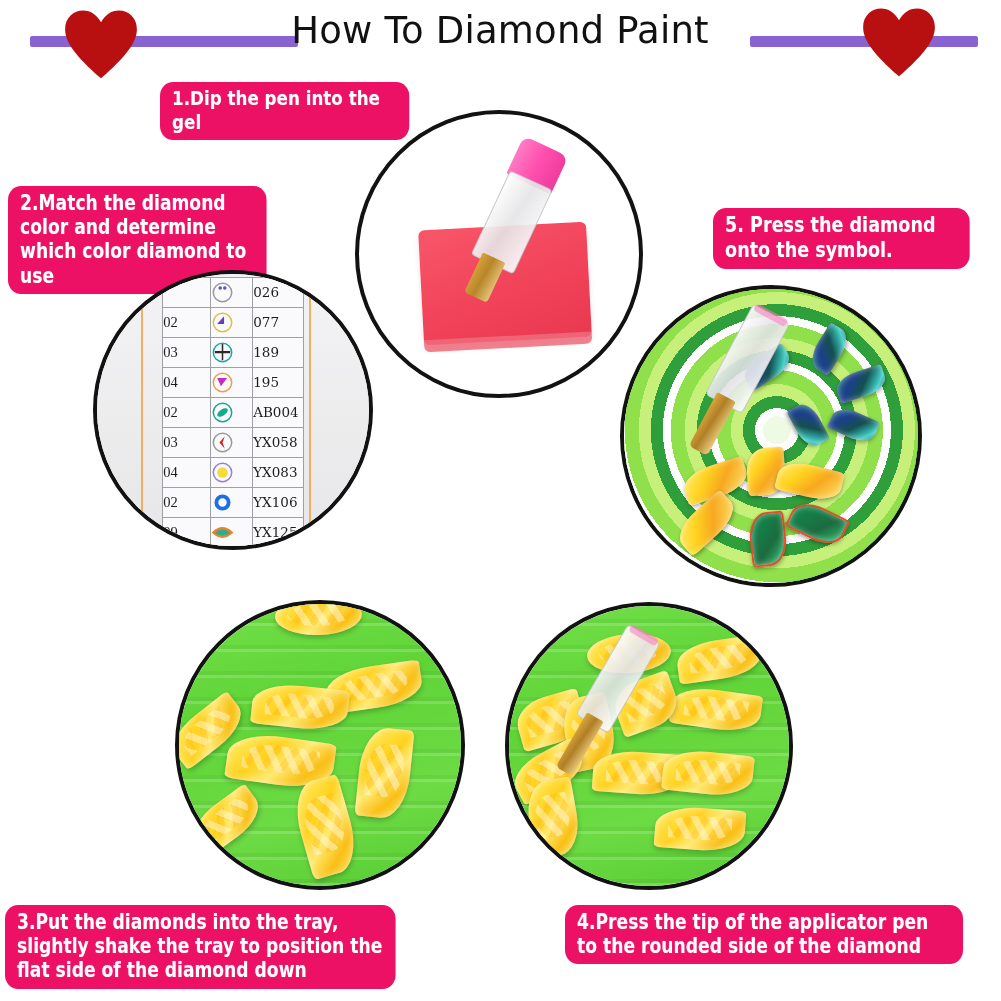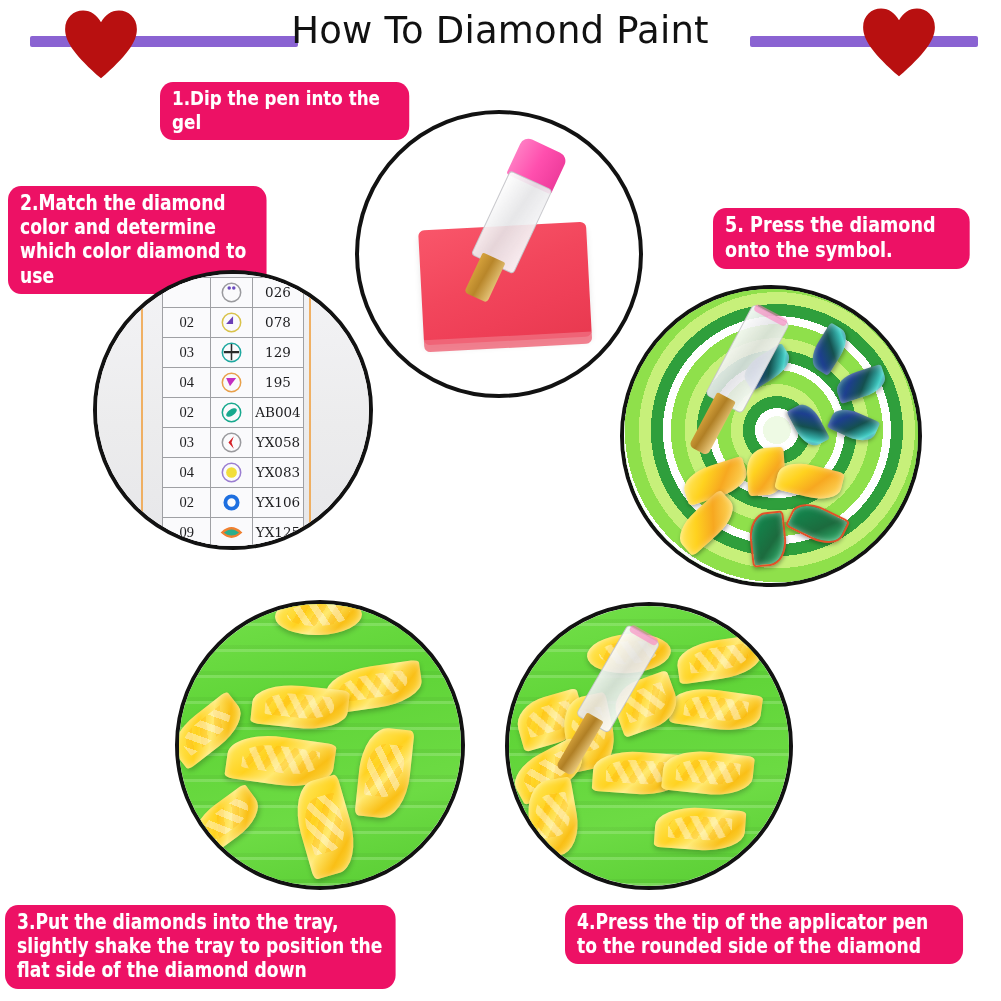--- a/index.html
+++ b/index.html
@@ -110,21 +110,21 @@
     border-collapse:collapse;
     table-layout:fixed;
   }
   .ctable td{
     border:1px solid #9fa0a4;
     height:29px;
     background:#fafafc;
     font-family:"DejaVu Serif", serif;
     font-size:14.5px;
     color:#1d1d1f;
-    text-align:center;
+    text-align:left;
     padding:0;
     overflow:hidden;
   }
   .ctable td.idx{width:34%;font-family:Liberation Serif, serif;}
   .ctable td.sym{width:30%;}
   .ctable td.code{width:36%;font-size:13.5px;}
   .symdot{display:inline-block;width:23px;height:23px;border-radius:50%;
     position:relative;vertical-align:middle;box-sizing:border-box;}
   .sg{position:absolute;left:0;top:0;width:100%;height:100%;}
 
@@ -234,29 +234,29 @@
                     <circle cx="18" cy="9" r="2.3" fill="#6B4BBF"></circle>
                   </svg></span></td>
               <td class="code">026</td>
             </tr>
             <tr>
               <td class="idx">02</td>
               <td class="sym"><span class="symdot"><svg class="sg" viewBox="0 0 30 30">
                     <circle cx="15" cy="15" r="12" fill="none" stroke="#D9C24A" stroke-width="2"></circle>
                     <path d="M8 17 L17 17 L17 7 Z" fill="#6A3FB5"></path>
                   </svg></span></td>
-              <td class="code">078</td>
+              <td class="code">077</td>
             </tr>
             <tr>
               <td class="idx">03</td>
               <td class="sym"><span class="symdot"><svg class="sg" viewBox="0 0 30 30">
                     <circle cx="15" cy="15" r="12" fill="none" stroke="#1FA8A0" stroke-width="2"></circle>
                     <path d="M14 4 L16 4 L16 13 L25 13 L25 16 L16 16 L16 25 L14 25 L14 16 L5 16 L5 13 L14 13 Z" fill="#2B2B2B"></path>
                   </svg></span></td>
-              <td class="code">129</td>
+              <td class="code">189</td>
             </tr>
             <tr>
               <td class="idx">04</td>
               <td class="sym"><span class="symdot"><svg class="sg" viewBox="0 0 30 30">
                     <circle cx="15" cy="15" r="12" fill="none" stroke="#E8A04A" stroke-width="2"></circle>
                     <path d="M8 9 L21 9 L13 20 Z" fill="#C32EC0"></path>
                   </svg></span></td>
               <td class="code">195</td>
             </tr>
             <tr>

